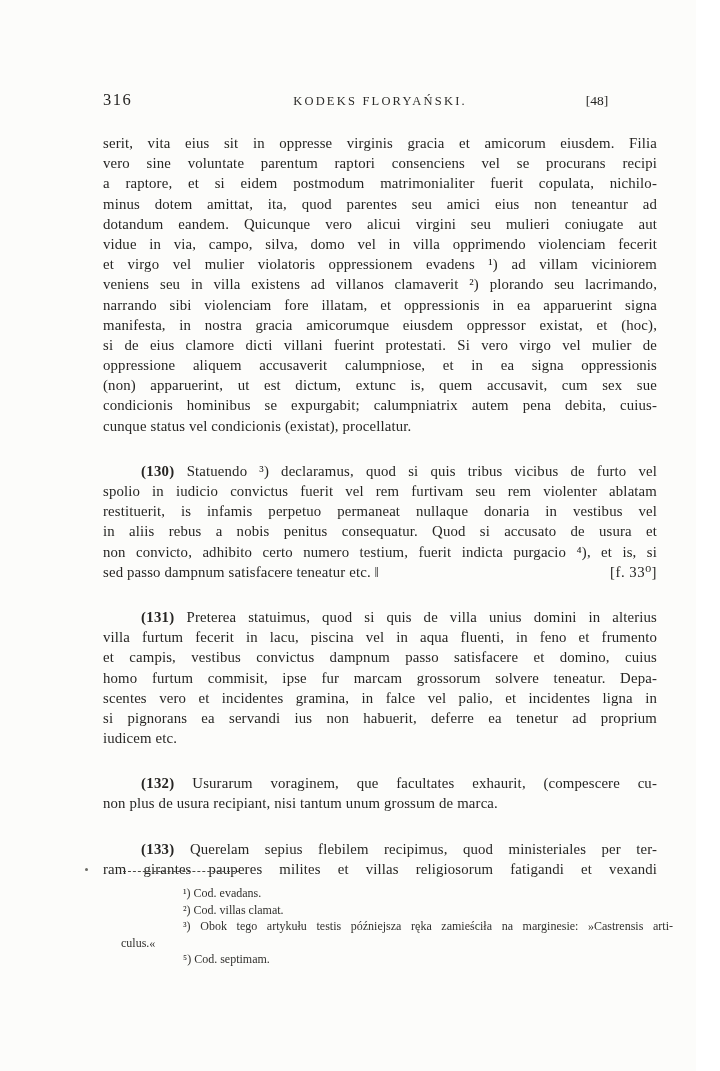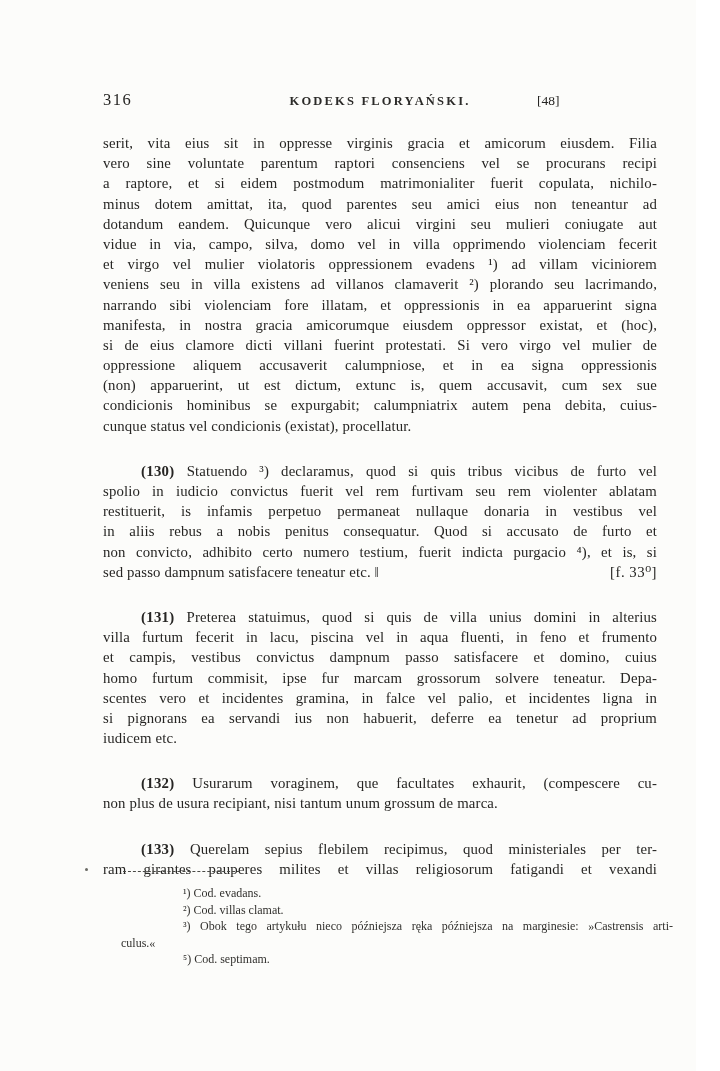--- a/index.html
+++ b/index.html
@@ -22,27 +22,27 @@
   }
   .page-number {
     font-size: 16.5px;
     letter-spacing: 1.5px;
     width: 120px;
   }
   .running-title {
     flex: 1;
     text-align: center;
     font-size: 12.5px;
-    font-weight: bold;
+    font-weight: normal;
     letter-spacing: 2.2px;
     color: #2c2b29;
   }
   .sheet-number {
     width: 120px;
-    text-align: left;
+    text-align: center;
     font-size: 13.5px;
   }
   
   .body-text {
     position: absolute;
     top: 133px; left: 103px; width: 554px;
     font-size: 14.8px;
     letter-spacing: 0.15px;
   }
   .para + .para { margin-top: 25px; }
@@ -124,21 +124,21 @@
         <div class="bline">si de eius clamore dicti villani fuerint protestati. Si vero virgo vel mulier de</div>
         <div class="bline">oppressione aliquem accusaverit calumpniose, et in ea signa oppressionis</div>
         <div class="bline">(non) apparuerint, ut est dictum, extunc is, quem accusavit, cum sex sue</div>
         <div class="bline">condicionis hominibus se expurgabit; calumpniatrix autem pena debita, cuius-</div>
         <div class="bline lastline">cunque status vel condicionis (existat), procellatur.</div>
       </div>
       <div class="para indent">
         <div class="bline"><span class="pnum">(130)</span> Statuendo ³) declaramus, quod si quis tribus vicibus de furto vel</div>
         <div class="bline">spolio in iudicio convictus fuerit vel rem furtivam seu rem violenter ablatam</div>
         <div class="bline">restituerit, is infamis perpetuo permaneat nullaque donaria in vestibus vel</div>
-        <div class="bline">in aliis rebus a nobis penitus consequatur. Quod si accusato de furto et</div>
+        <div class="bline">in aliis rebus a nobis penitus consequatur. Quod si accusato de usura et</div>
         <div class="bline">non convicto, adhibito certo numero testium, fuerit indicta purgacio ⁴), et is, si</div>
         <div class="bline lastline"><span class="folio">[f. 33⁰]</span>sed passo dampnum satisfacere teneatur etc. ‖</div>
       </div>
       <div class="para indent">
         <div class="bline"><span class="pnum">(131)</span> Preterea statuimus, quod si quis de villa unius domini in alterius</div>
         <div class="bline">villa furtum fecerit in lacu, piscina vel in aqua fluenti, in feno et frumento</div>
         <div class="bline">et campis, vestibus convictus dampnum passo satisfacere et domino, cuius</div>
         <div class="bline">homo furtum commisit, ipse fur marcam grossorum solvere teneatur. Depa-</div>
         <div class="bline">scentes vero et incidentes gramina, in falce vel palio, et incidentes ligna in</div>
         <div class="bline">si pignorans ea servandi ius non habuerit, deferre ea tenetur ad proprium</div>
@@ -151,20 +151,20 @@
       <div class="para indent">
         <div class="bline"><span class="pnum">(133)</span> Querelam sepius flebilem recipimus, quod ministeriales per ter-</div>
         <div class="bline">ram girantes pauperes milites et villas religiosorum fatigandi et vexandi</div>
       </div>
     </div>
 
   <div class="fnsep"></div>
   <div class="footnotes">
       <div class="fnline indent">¹) Cod. evadans.</div>
       <div class="fnline indent">²) Cod. villas clamat.</div>
-      <div class="fnline indent justify">³) Obok tego artykułu nieco późniejsza ręka późniejsza na marginesie: »Castrensis arti-</div>
+      <div class="fnline indent justify">³) Obok tego artykułu testis późniejsza ręka zamieściła na marginesie: »Castrensis arti-</div>
       <div class="fnline">culus.«</div>
       <div class="fnline indent">⁵) Cod. septimam.</div>
     </div>
 
   <div class="scan-bar"></div>
   <div class="speck" style="left:85px; top:868px;"></div>
 </div>
 
 </body></html>

